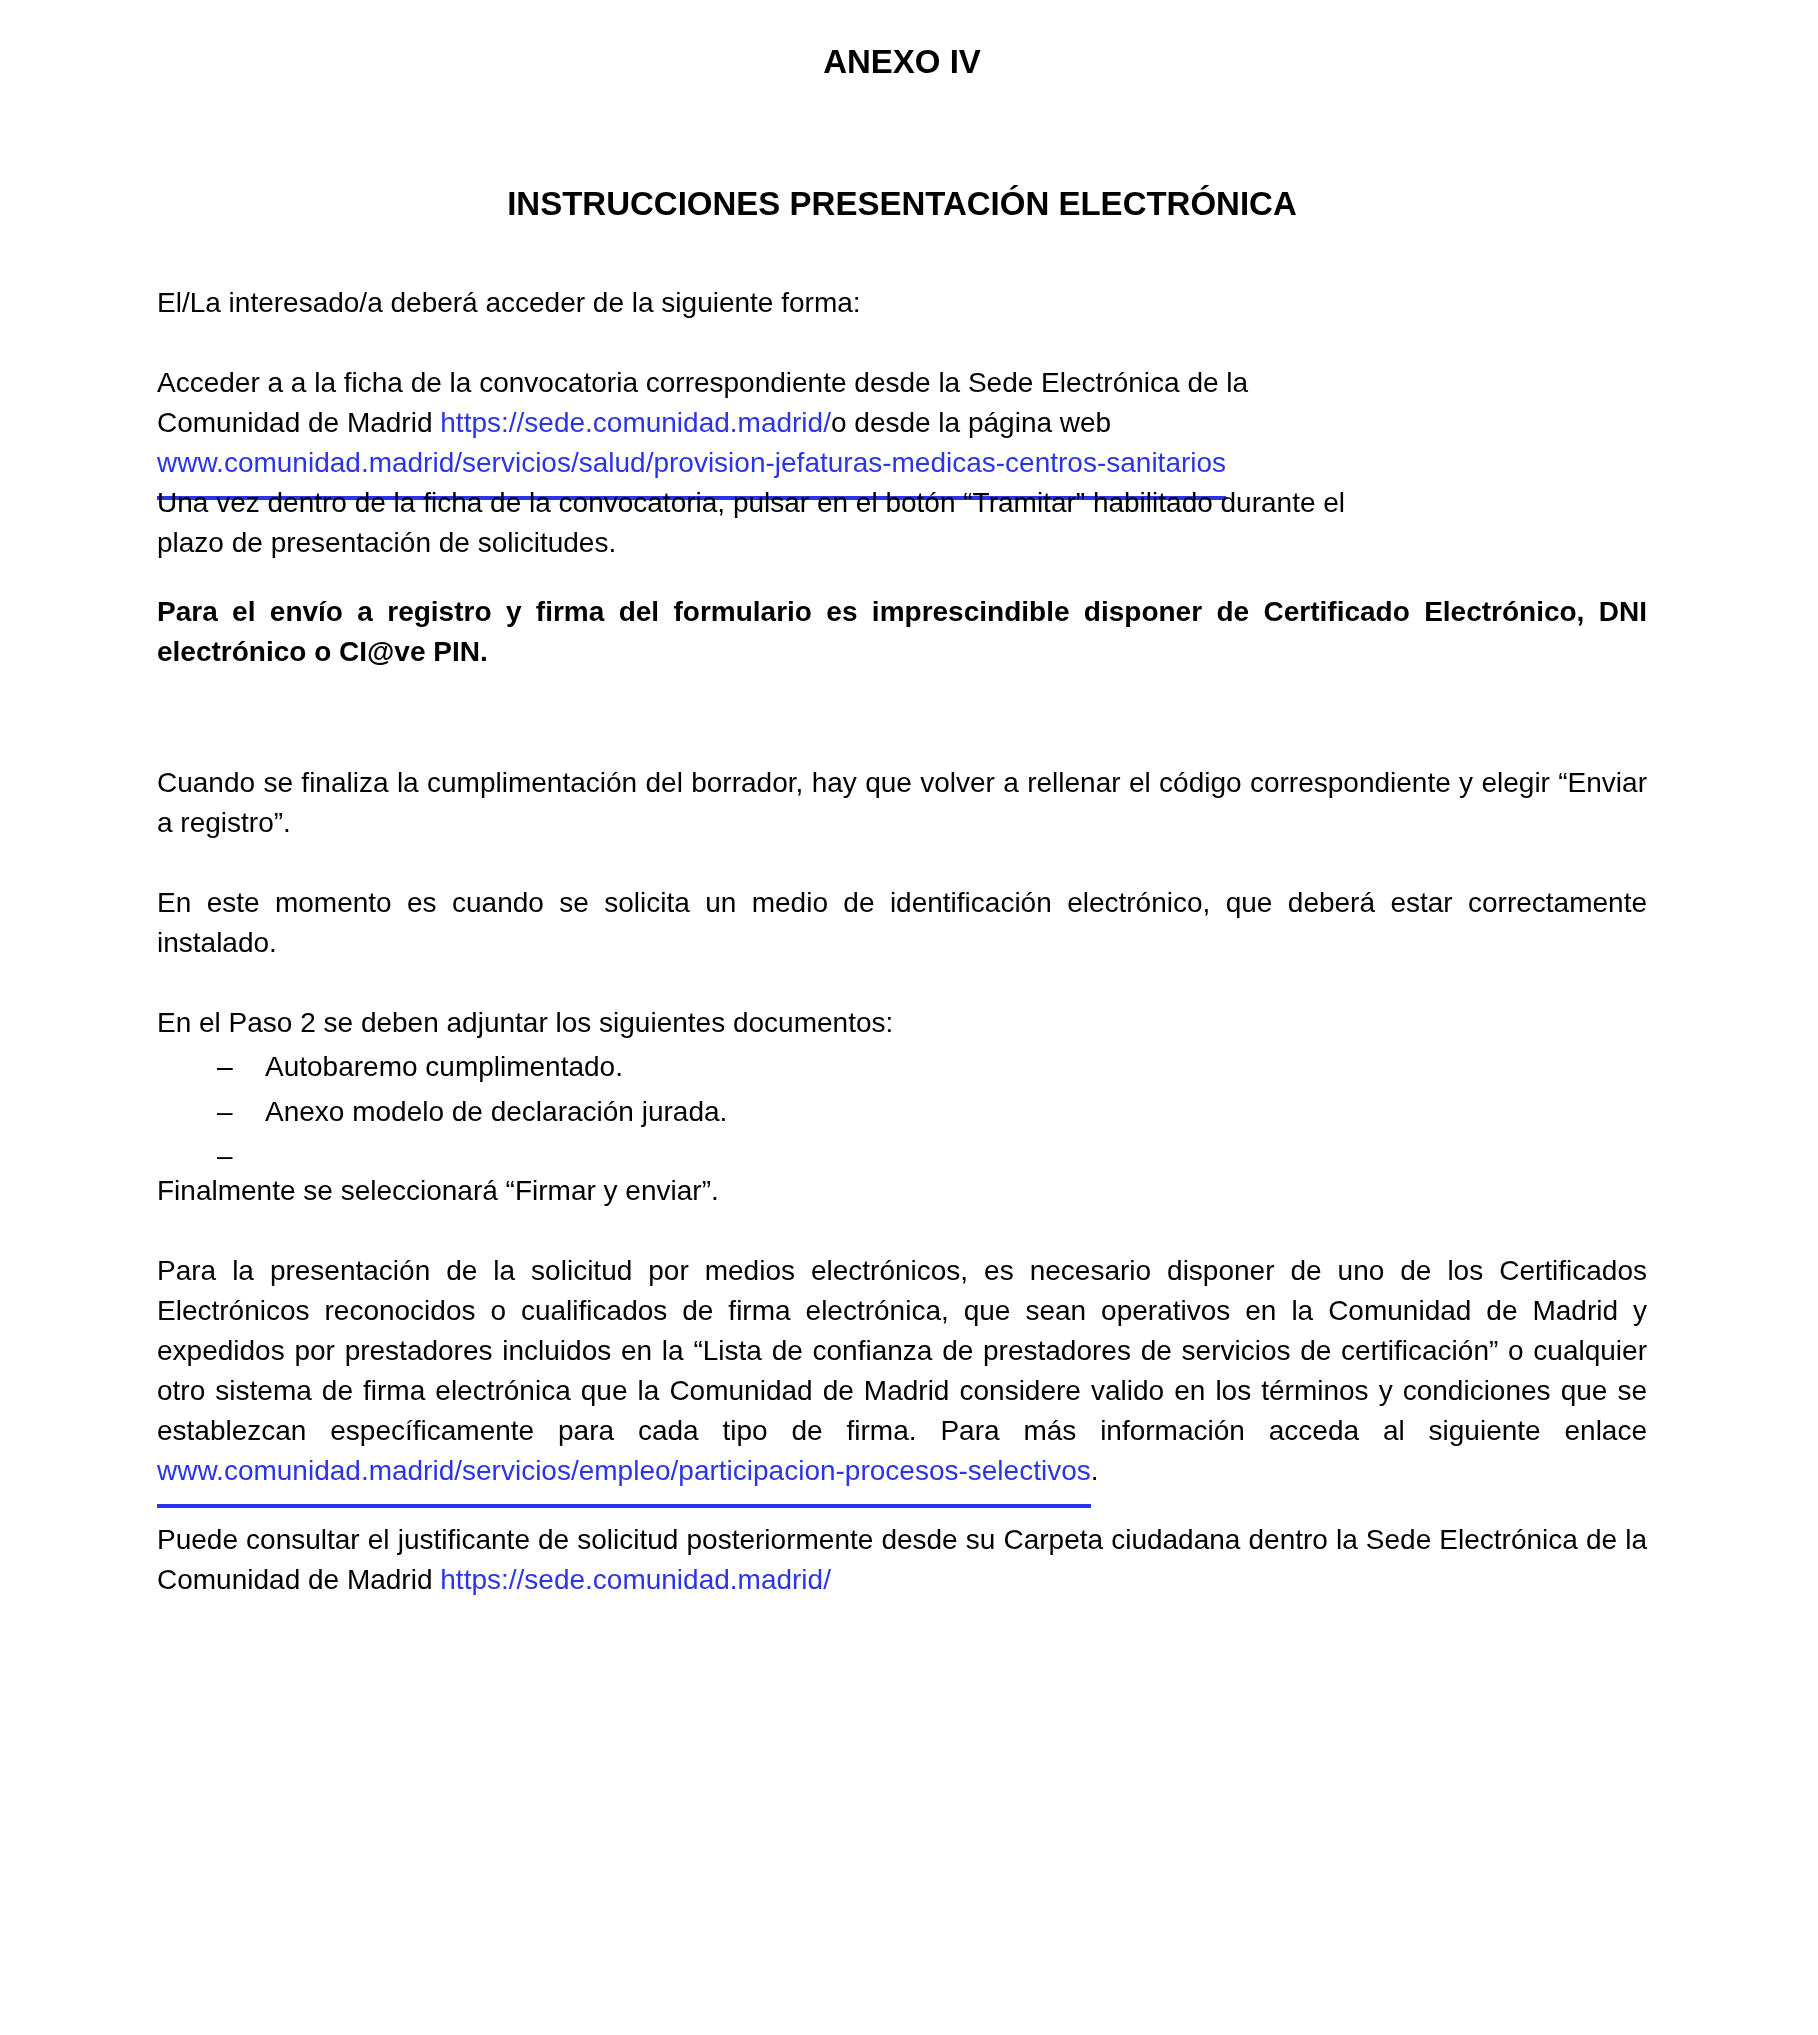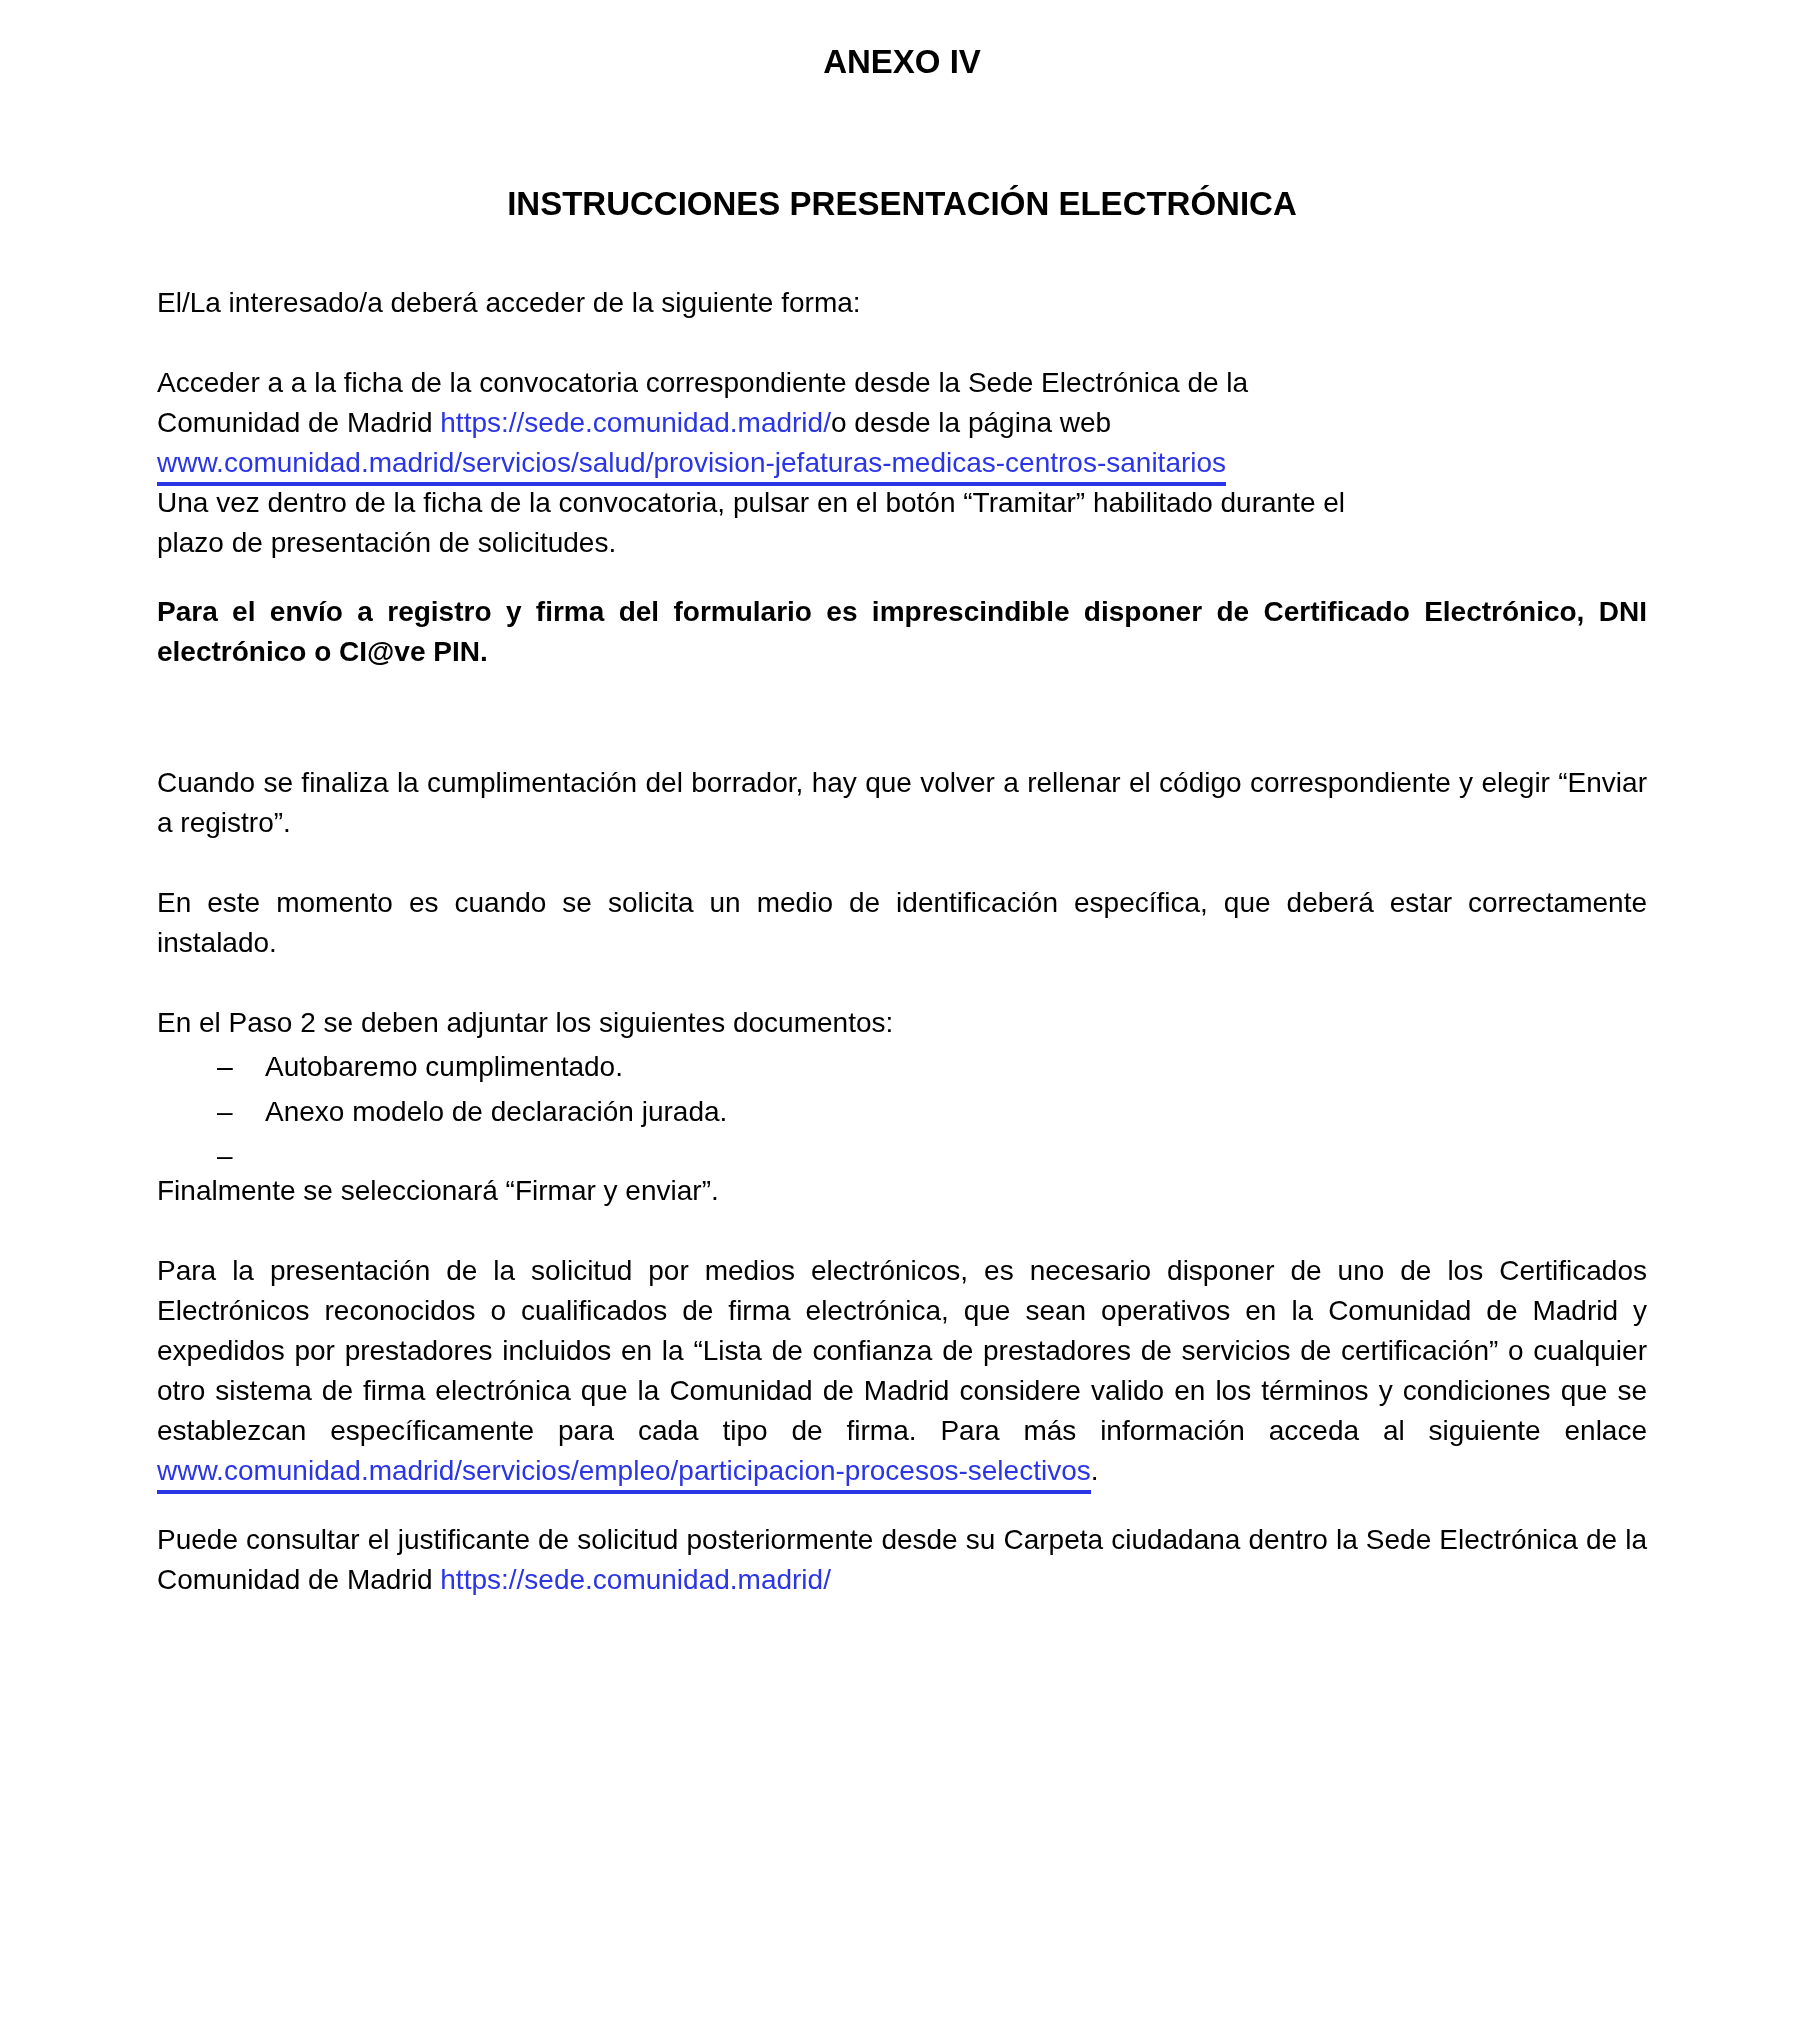--- a/index.html
+++ b/index.html
@@ -31,21 +31,21 @@
   .step2-intro { margin-bottom: 4.4px; }
   .long-para { margin-bottom: 29px; }
   .receipt-para { margin-bottom: 0; }
   .doc-link {
     color: #2b35e5;
     text-decoration: none;
     cursor: pointer;
   }
   .link-underline {
     border-bottom: 4.4px solid #2b35e5;
-    padding-bottom: 4px;
+    padding-bottom: 18px;
   }
   .list { margin: 0 0 36px 0; }
   .list-item {
     position: relative;
     padding-left: 108px;
     margin-bottom: 4.4px;
   }
   .list-item .dash {
     position: absolute;
     left: 60px;
@@ -62,21 +62,21 @@
 <h2 class="doc-subtitle">INSTRUCCIONES PRESENTACIÓN ELECTRÓNICA</h2>
 
 <p>El/La interesado/a deberá acceder de la siguiente forma:</p>
 
 <p class="access-para"><span>Acceder a a la ficha de la convocatoria correspondiente desde la Sede Electrónica de la</span><br><span>Comunidad de Madrid </span><a class="doc-link">https://sede.comunidad.madrid/</a><span>o desde la página web</span><br><a class="doc-link link-underline">www.comunidad.madrid/servicios/salud/provision-jefaturas-medicas-centros-sanitarios</a><br><span>Una vez dentro de la ficha de la convocatoria, pulsar en el botón “Tramitar” habilitado durante el</span><br><span>plazo de presentación de solicitudes.</span></p>
 
 <p class="bold-para justify">Para el envío a registro y firma del formulario es imprescindible disponer de Certificado Electrónico, DNI electrónico o CI@ve PIN.</p>
 
 <p class="justify">Cuando se finaliza la cumplimentación del borrador, hay que volver a rellenar el código correspondiente y elegir “Enviar a registro”.</p>
 
-<p class="justify">En este momento es cuando se solicita un medio de identificación específica, que deberá estar correctamente instalado.</p>
+<p class="justify">En este momento es cuando se solicita un medio de identificación electrónico, que deberá estar correctamente instalado.</p>
 
 <p class="step2-intro">En el Paso 2 se deben adjuntar los siguientes documentos:</p>
 
 <div class="list">
   <div class="list-item"><span class="dash">–</span></div>
   <div class="list-item"><span class="dash">–</span><span>Autobaremo cumplimentado.</span></div>
   <div class="list-item"><span class="dash">–</span><span>Anexo modelo de declaración jurada.</span></div>
   <div class="list-item last"><span class="dash">–</span></div>
 </div>
 

